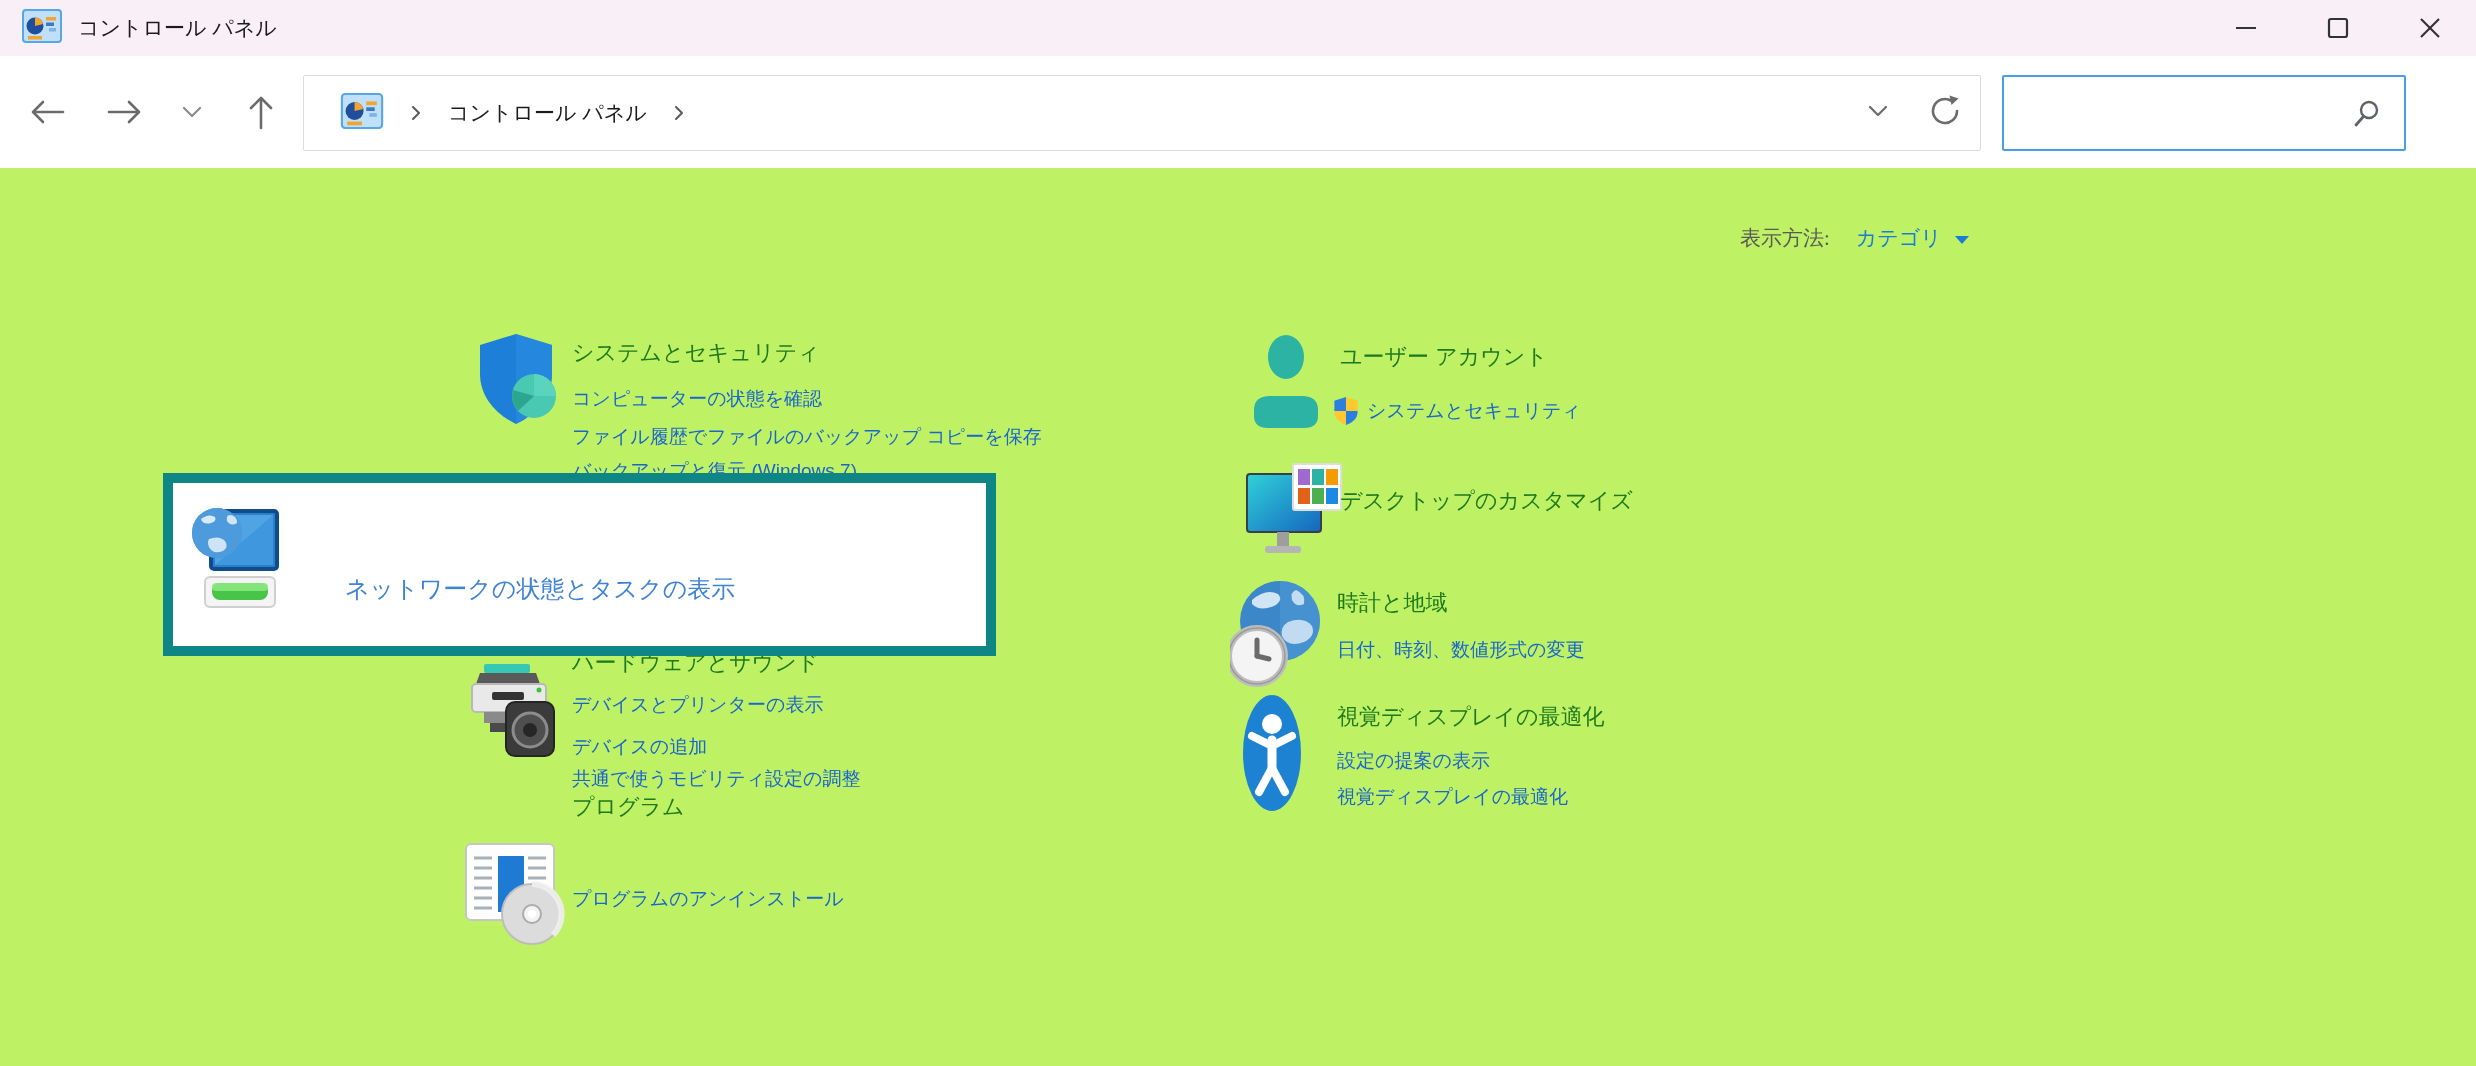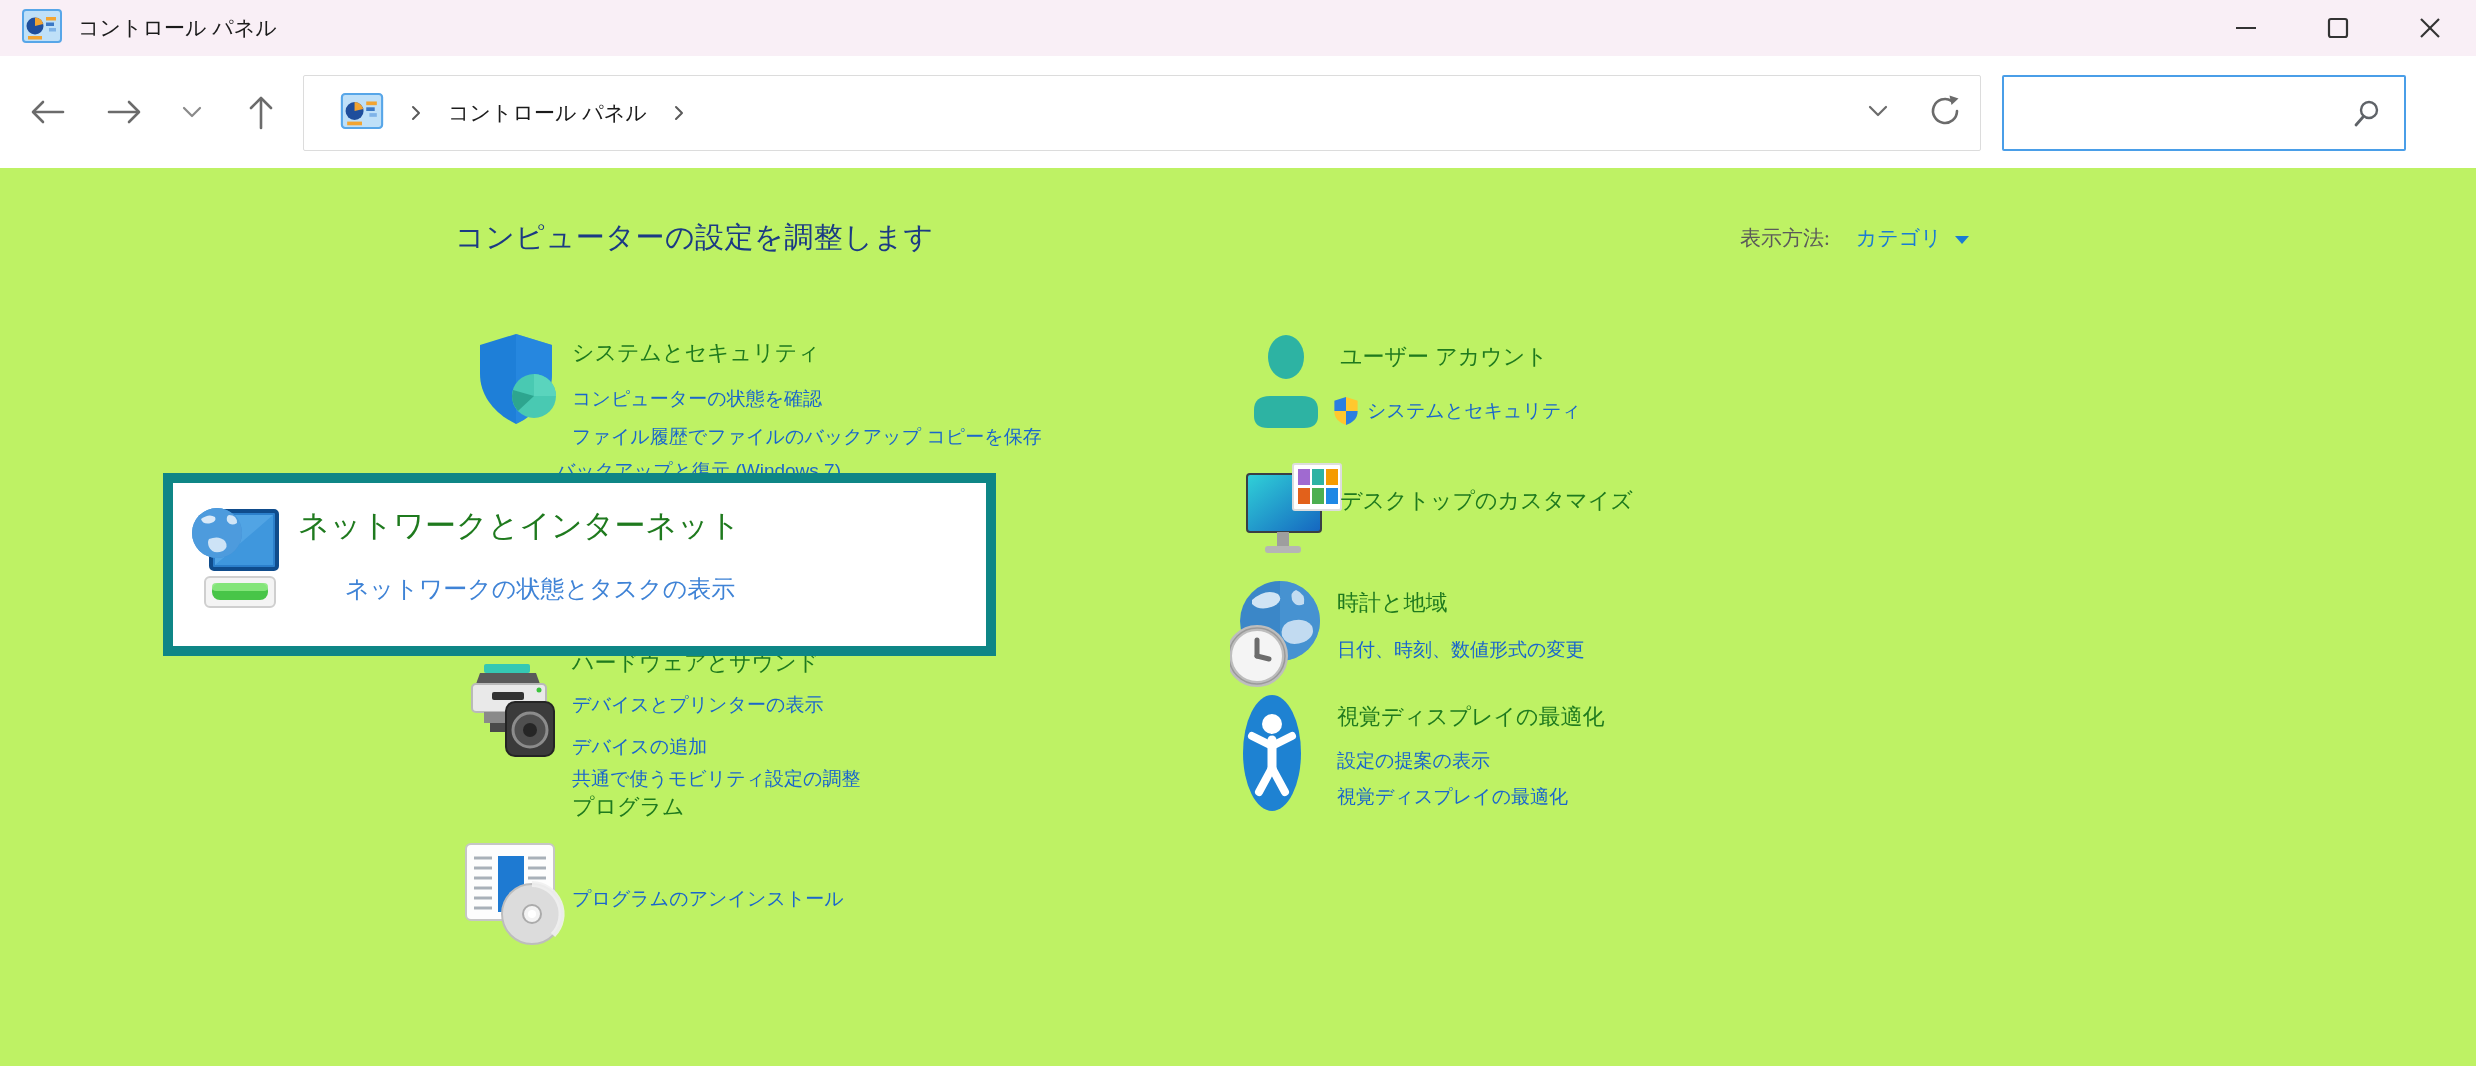--- a/index.html
+++ b/index.html
@@ -184,21 +184,20 @@
       <input type="text" placeholder="" style="">
       <span class="mag">
         <svg width="30" height="30" viewBox="0 0 30 30">
           <circle cx="17" cy="11" r="8" fill="none" stroke="#5f6368" stroke-width="2.4"></circle>
           <line x1="11" y1="18" x2="4" y2="26" stroke="#5f6368" stroke-width="2.8" stroke-linecap="round"></line>
         </svg>
       </span>
     </div>
   </div>
 
-  <div class="page-title">コンピューターの設定を調整します</div>
   <div class="view-by">
     <span class="vb-label">表示方法:</span>
     <span class="vb-value">
       <span>カテゴリ</span>
       <span class="vb-caret">
         <svg width="16" height="10" viewBox="0 0 16 10">
             <polygon points="1,1 15,1 8,9" fill="#1a7cd4"></polygon>
           </svg>
       </span>
     </span>
@@ -210,40 +209,39 @@
         <path d="M44 2 L80 13 V42 C80 64 65 82 44 92 C23 82 8 64 8 42 V13 Z" fill="#1e7fd8"></path>
         <path d="M44 2 L80 13 V42 C80 64 65 82 44 92 L44 2 Z" fill="#2b8ce4" opacity="0.6"></path>
         <circle cx="62" cy="64" r="22" fill="#49c9b2"></circle>
         <path d="M62 64 L46 79 A22 22 0 0 1 41 58 Z" fill="#2da58f"></path>
         <path d="M62 64 L62 42 A22 22 0 0 1 84 64 Z" fill="#5ad4bd"></path>
       </svg>
     </div>
     <a class="cat-title" style="left:572px;top:338px">システムとセキュリティ</a>
     <a class="cat-link" style="left:572px;top:386px">コンピューターの状態を確認</a>
     <a class="cat-link" style="left:572px;top:424px">ファイル履歴でファイルのバックアップ コピーを保存</a>
-    <a class="cat-link under-box" style="left:556px;top:458px">バックアップと復元 (Windows 7)</a>
+    <a class="cat-link under-box" style="left:572px;top:458px">バックアップと復元 (Windows 7)</a>
   </div>
 
   <div class="hl-box">
     <div class="hl-icon">
       <svg width="92" height="126" viewBox="0 0 92 126">
         <rect x="20" y="14" width="66" height="58" rx="3" fill="#2b7fcb" stroke="#0f4c8c" stroke-width="4"></rect>
         <rect x="24" y="18" width="58" height="50" fill="#3f97dd"></rect>
         <path d="M24 18 L82 18 L24 68 Z" fill="#56a8e6" opacity="0.8"></path>
         <rect x="14" y="80" width="70" height="30" rx="5" fill="#f4f4f4" stroke="#cfcfcf" stroke-width="2"></rect>
         <rect x="21" y="86" width="56" height="17" rx="8" fill="#48c548"></rect>
         <rect x="21" y="86" width="56" height="8" rx="4" fill="#8ae87e" opacity="0.9"></rect>
         <circle cx="26" cy="36" r="25" fill="#3f8fd6"></circle>
         <path d="M26 11 a25 25 0 0 1 0 50 a25 25 0 0 1 0 -50" fill="#4d9bdd"></path>
         <path d="M10 22 q8 -6 14 -2 q2 4 -4 6 q-8 2 -10 -4z" fill="#e8f2fb" opacity="0.9"></path>
         <path d="M18 42 q10 -4 16 2 q4 6 -2 10 q-10 4 -14 -4 q-2 -5 0 -8z" fill="#dcebf8" opacity="0.9"></path>
         <path d="M38 18 q8 0 8 8 q-6 4 -10 -2 q-1 -5 2 -6z" fill="#e8f2fb" opacity="0.85"></path>
       </svg>
     </div>
-    <span class="hl-title">ネットワークとインターネット</span>
     <span class="hl-link">ネットワークの状態とタスクの表示</span>
   </div>
 
   <div class="cat">
     <div class="cat-icon" style="left:466px;top:660px">
       <svg width="92" height="98" viewBox="0 0 92 98">
         <rect x="18" y="4" width="46" height="9" rx="2" fill="#35c8b4"></rect>
         <path d="M14 13 L70 13 L74 24 L10 24 Z" fill="#5a5a5a"></path>
         <rect x="6" y="24" width="74" height="28" rx="4" fill="#e9e9e9" stroke="#b9b9b9" stroke-width="2"></rect>
         <circle cx="73" cy="30" r="2.5" fill="#3cc43c"></circle>

